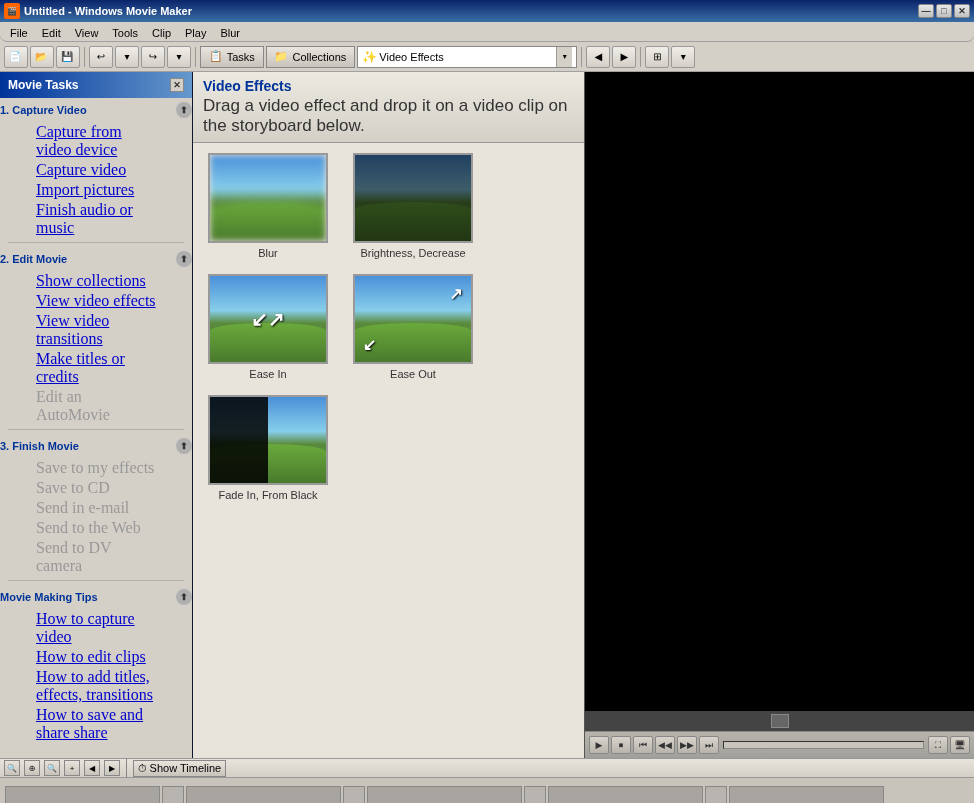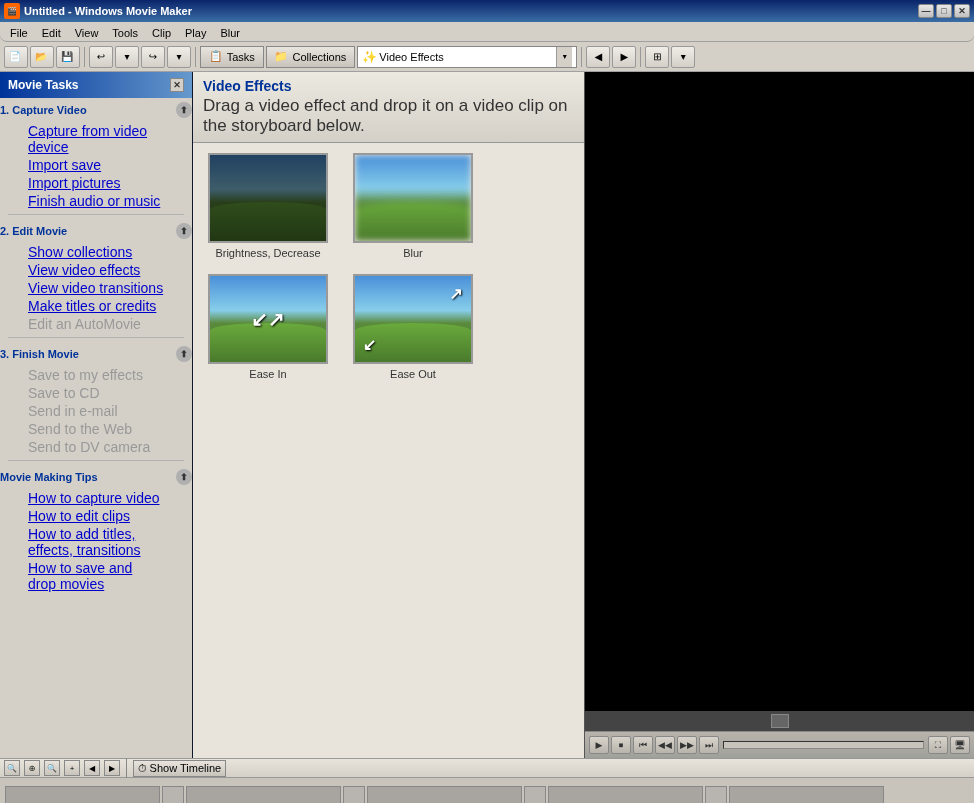--- a/index.html
+++ b/index.html
@@ -136,25 +136,26 @@
     .section-header .collapse-btn {
       width: 16px; height: 16px;
       background: #b0b0b0;
       border-radius: 50%;
       display: flex; align-items: center; justify-content: center;
       font-size: 9px;
       color: #333;
     }
     .sidebar-link {
       display: block;
-      padding: 1px 28px;
+      padding: 1px 36px;
       color: #0000cc;
       text-decoration: underline;
       cursor: pointer;
-      font-size: 14px;
+      font-size: 16px;
+      font-family: Liberation Serif, serif;
     }
     .sidebar-link.disabled { color: #999; text-decoration: none; cursor: default; }
     .section-divider { height: 1px; background: #b0b0b0; margin: 4px 8px; }
 
     
     .content-panel {
       flex: 1;
       display: flex;
       flex-direction: column;
       overflow: hidden;
@@ -382,21 +383,21 @@
     <div class="sidebar-header">
       <span>Movie Tasks</span>
       <div class="sidebar-close">✕</div>
     </div>
 
     <div class="section-header">
       <span>1. Capture Video</span>
       <div class="collapse-btn">⬆</div>
     </div>
     <a class="sidebar-link">Capture from video device</a>
-    <a class="sidebar-link">Import save</a>
+    <a class="sidebar-link">Capture video</a>
     <a class="sidebar-link">Import pictures</a>
     <a class="sidebar-link">Finish audio or music</a>
 
     <div class="section-divider"></div>
 
     <div class="section-header">
       <span>2. Edit Movie</span>
       <div class="collapse-btn">⬆</div>
     </div>
     <a class="sidebar-link">Show collections</a>
@@ -419,63 +420,70 @@
 
     <div class="section-divider"></div>
 
     <div class="section-header">
       <span>Movie Making Tips</span>
       <div class="collapse-btn">⬆</div>
     </div>
     <a class="sidebar-link">How to capture video</a>
     <a class="sidebar-link">How to edit clips</a>
     <a class="sidebar-link">How to add titles, effects, transitions</a>
-    <a class="sidebar-link">How to save and drop movies</a>
+    <a class="sidebar-link">How to save and share share</a>
   </div>
 
   <div class="content-panel">
     <div class="content-header">
       <h2>Video Effects</h2>
       <p>Drag a video effect and drop it on a video clip on the storyboard below.</p>
     </div>
     <div class="effects-area">
       <div class="effects-grid">
+
+        <div class="effect-item">
+          <div class="effect-thumb effect-blur">
+            <div class="grass-bg" style="filter:blur(3px);"></div>
+          </div>
+          <span class="effect-label">Blur</span>
+        </div>
 
         <div class="effect-item">
           <div class="effect-thumb">
             <div class="grass-bg" style="filter:brightness(0.45);"></div>
           </div>
           <span class="effect-label">Brightness, Decrease</span>
-        </div>
-
-        <div class="effect-item">
-          <div class="effect-thumb effect-blur">
-            <div class="grass-bg" style="filter:blur(3px);"></div>
-          </div>
-          <span class="effect-label">Blur</span>
         </div>
 
 
         <div class="effect-item">
           <div class="effect-thumb" style="position:relative;">
             <div class="grass-bg"></div>
             <div style="position:absolute;top:50%;left:50%;transform:translate(-50%,-50%);color:white;font-size:20px;font-weight:bold;text-shadow:1px 1px 2px #000;">↙↗</div>
           </div>
           <span class="effect-label">Ease In</span>
         </div>
 
         <div class="effect-item">
           <div class="effect-thumb" style="position:relative;">
             <div class="grass-bg"></div>
             <div style="position:absolute;bottom:8px;left:8px;color:white;font-size:16px;font-weight:bold;text-shadow:1px 1px 2px #000;">↙</div>
             <div style="position:absolute;top:8px;right:8px;color:white;font-size:16px;font-weight:bold;text-shadow:1px 1px 2px #000;">↗</div>
           </div>
           <span class="effect-label">Ease Out</span>
         </div>
 
+        <div class="effect-item">
+          <div class="effect-thumb" style="position:relative; overflow:hidden;">
+            <div class="grass-bg"></div>
+            <div style="position:absolute;top:0;left:0;width:50%;height:100%;background:rgba(0,0,0,0.85);"></div>
+          </div>
+          <span class="effect-label">Fade In, From Black</span>
+        </div>
 
       </div>
     </div>
   </div>
 
   <div class="preview-panel">
     <div class="video-area"></div>
     <div style="background:#444;height:20px;display:flex;align-items:center;justify-content:center;">
       <div style="width:18px;height:14px;background:#666;border:1px solid #888;cursor:pointer;"></div>
     </div>

